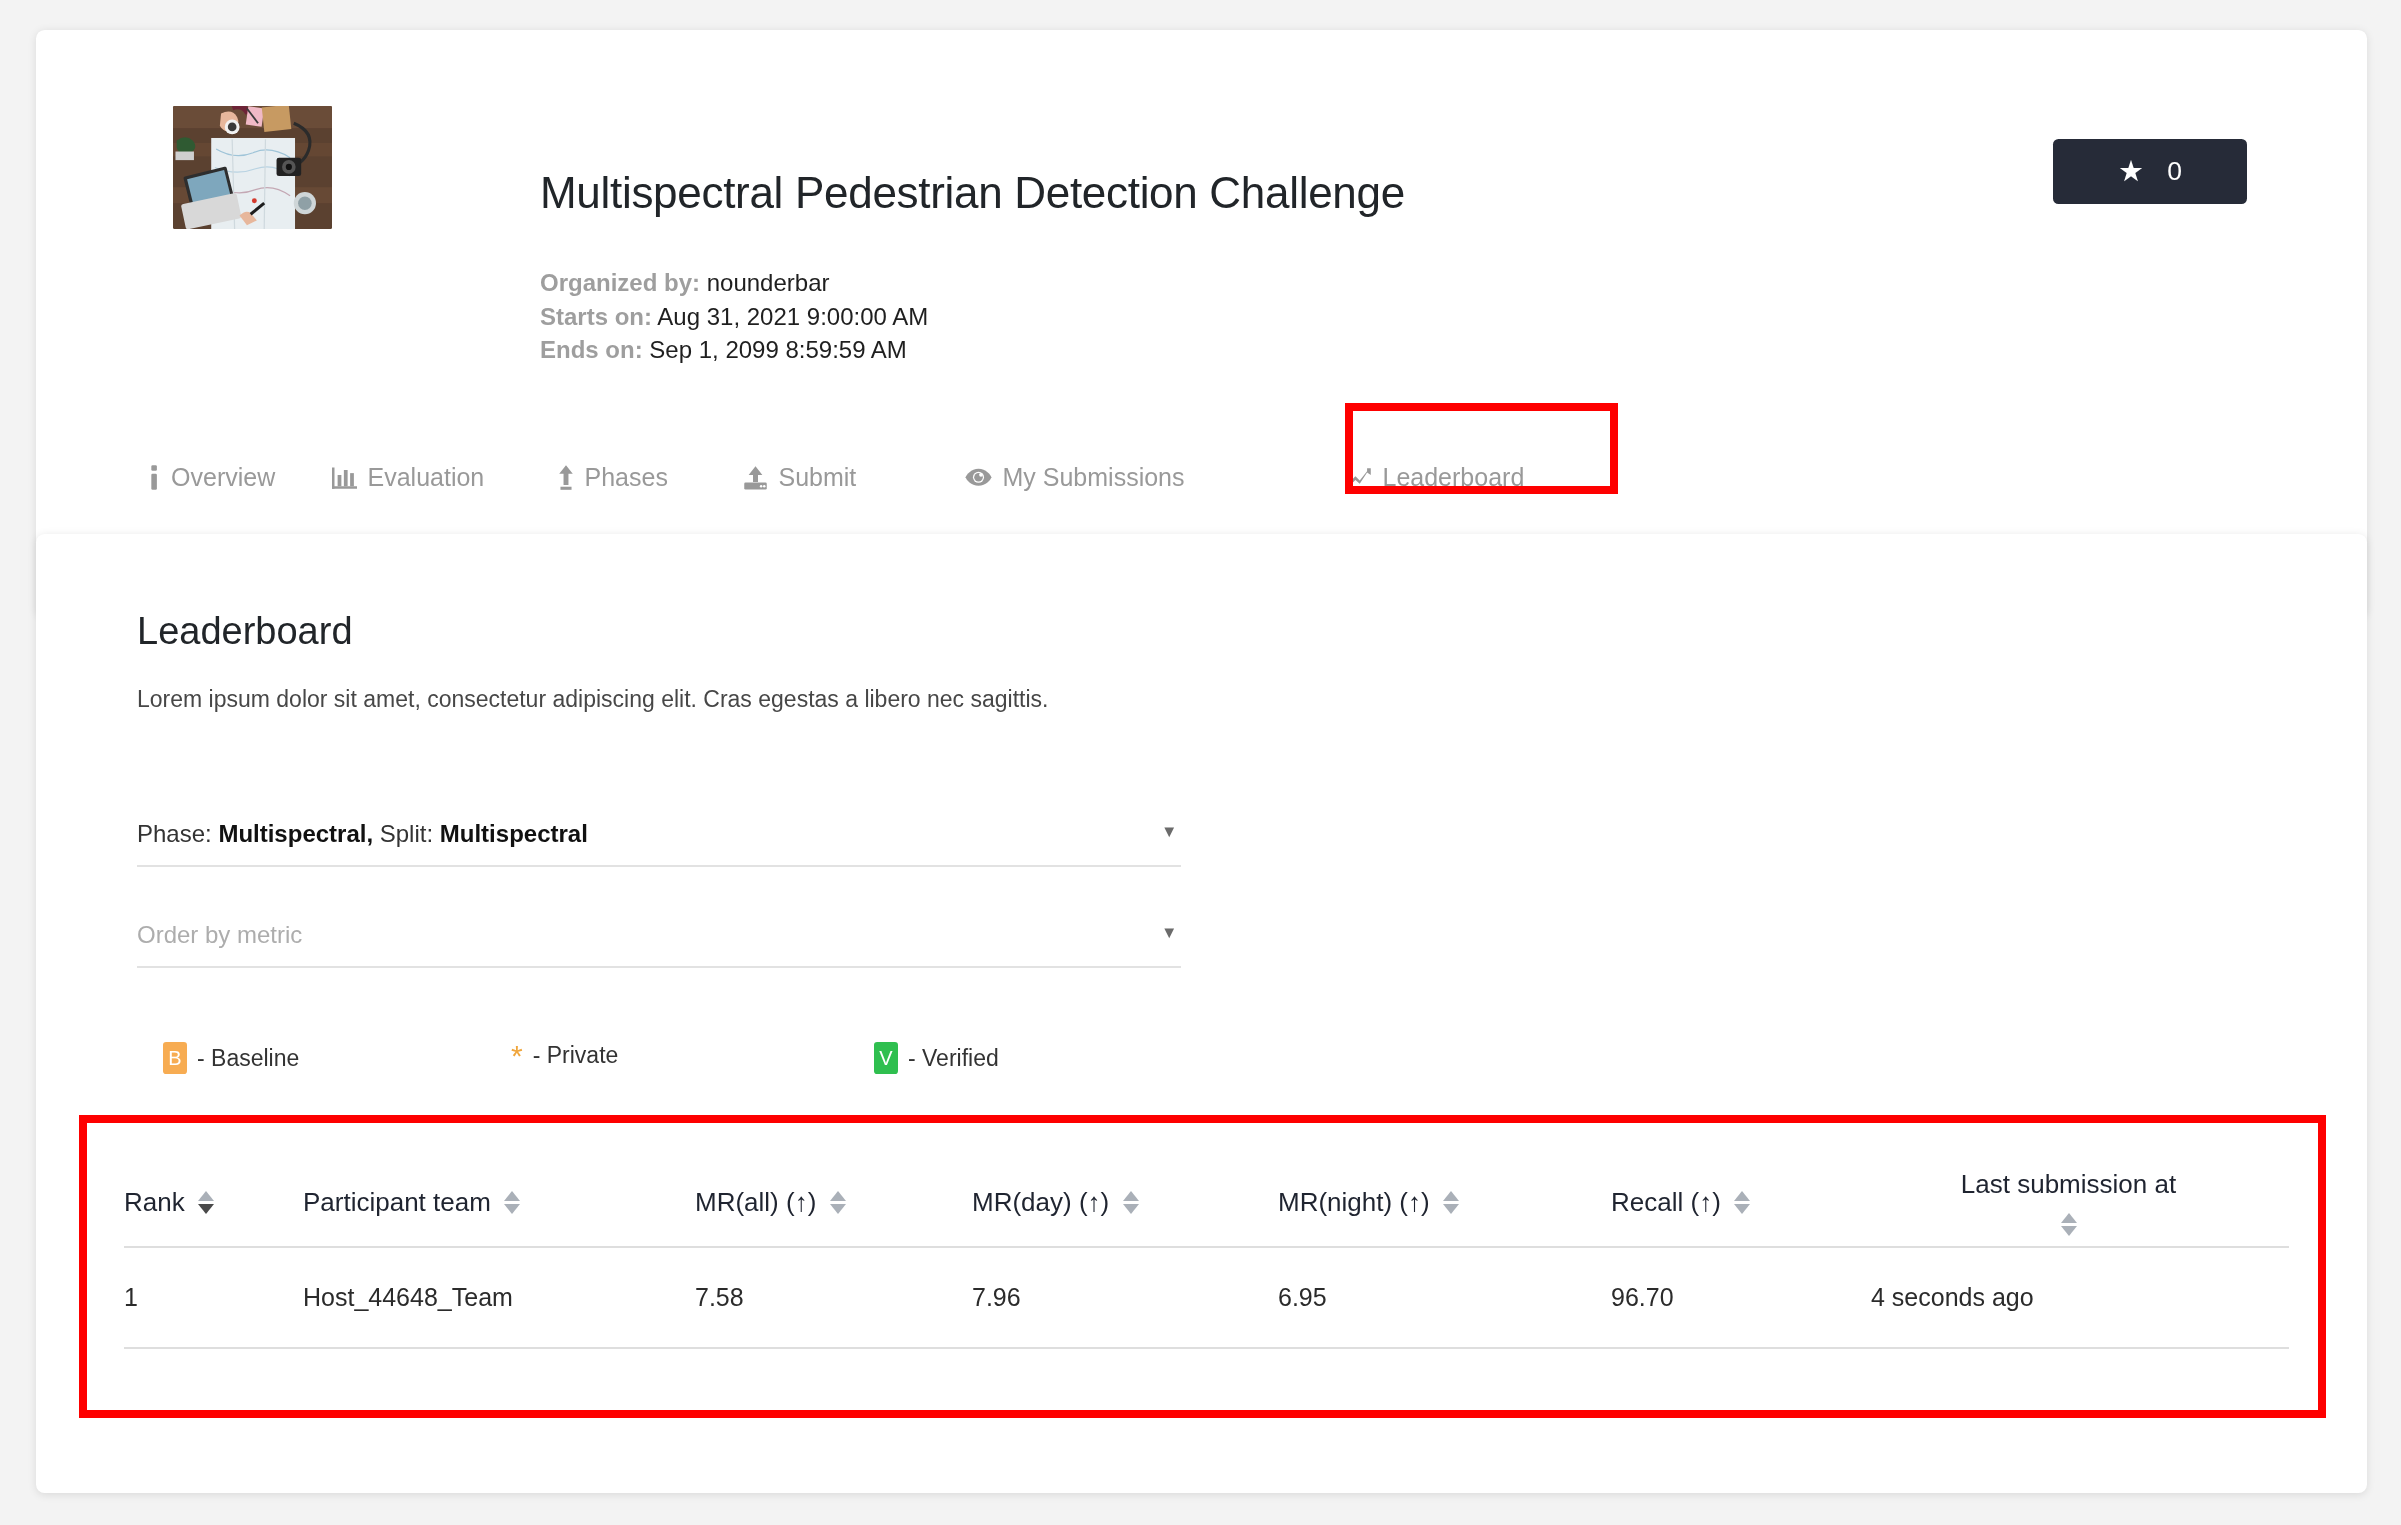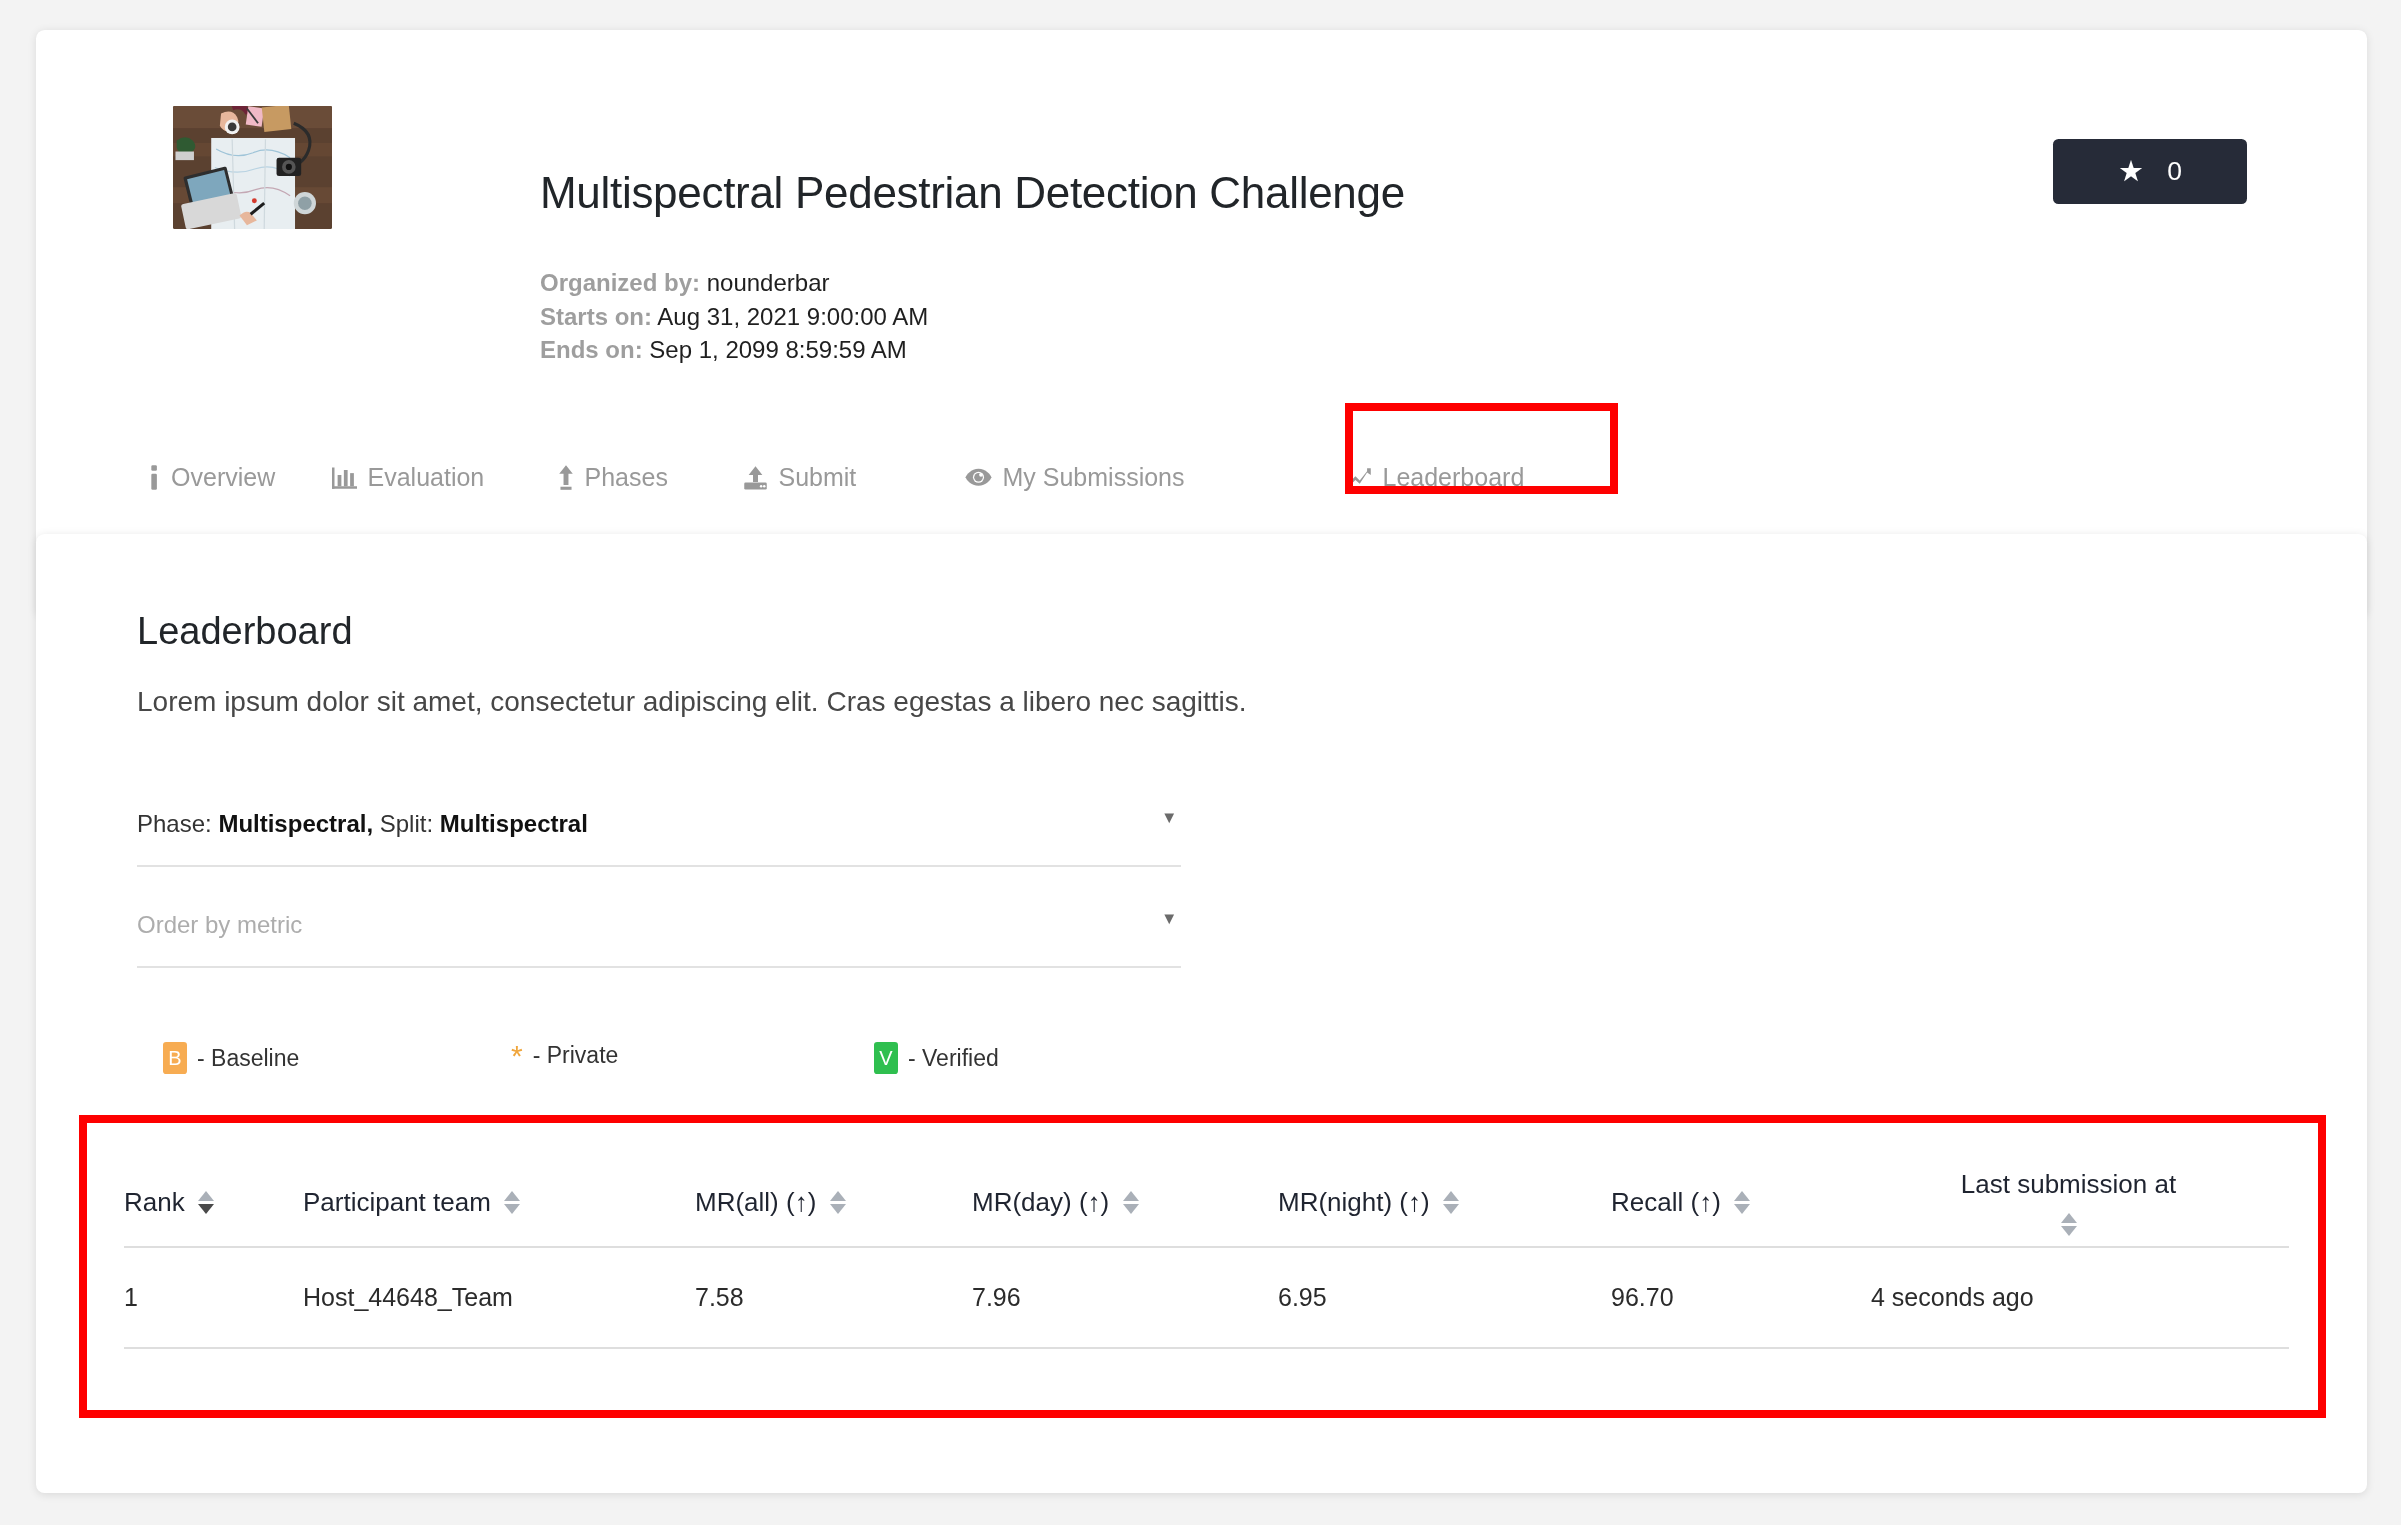--- a/index.html
+++ b/index.html
@@ -132,34 +132,34 @@
     left: 137px;
     top: 610px;
     font-size: 38px;
     font-weight: 400;
     color: #212529;
   }
   .lb-desc {
     position: absolute;
     left: 137px;
     top: 686px;
-    font-size: 28px;
+    font-size: 23px;
     color: #474747;
     white-space: nowrap;
     text-align: center;
   }
 
   .select {
     position: absolute;
     left: 137px;
     width: 1044px;
     height: 57px;
     border-bottom: 2.5px solid #e2e2e2;
     display: flex;
-    align-items: flex-start;
+    align-items: center;
     justify-content: space-between;
     cursor: pointer;
   }
   #select-phase { top: 810px; }
   #select-order { top: 911px; }
 
   .select .val {
     font-size: 24px;
     color: #212529;
     padding-bottom: 6.2px;

